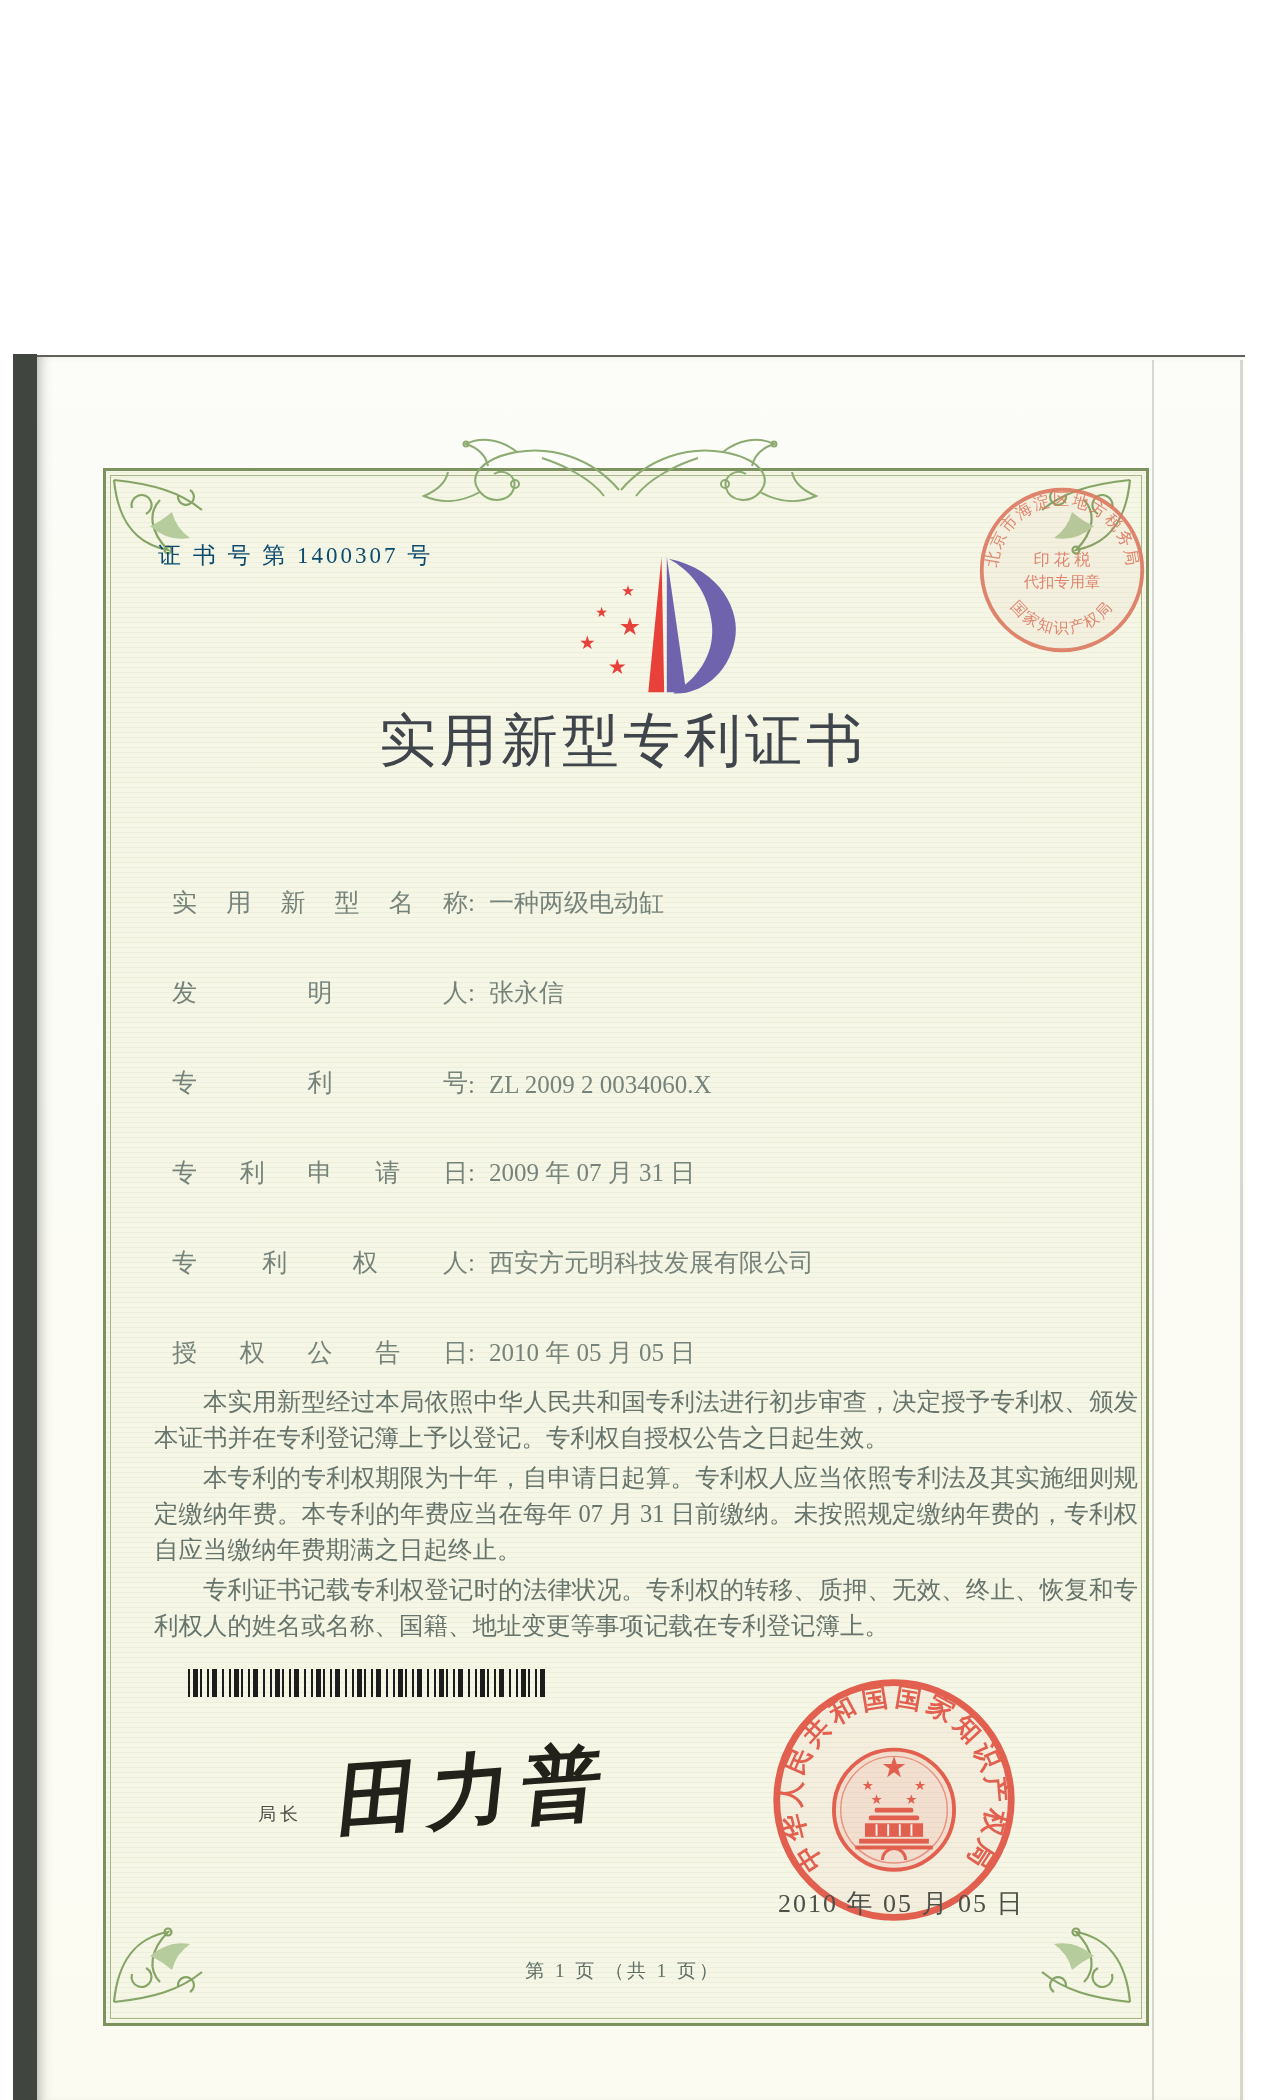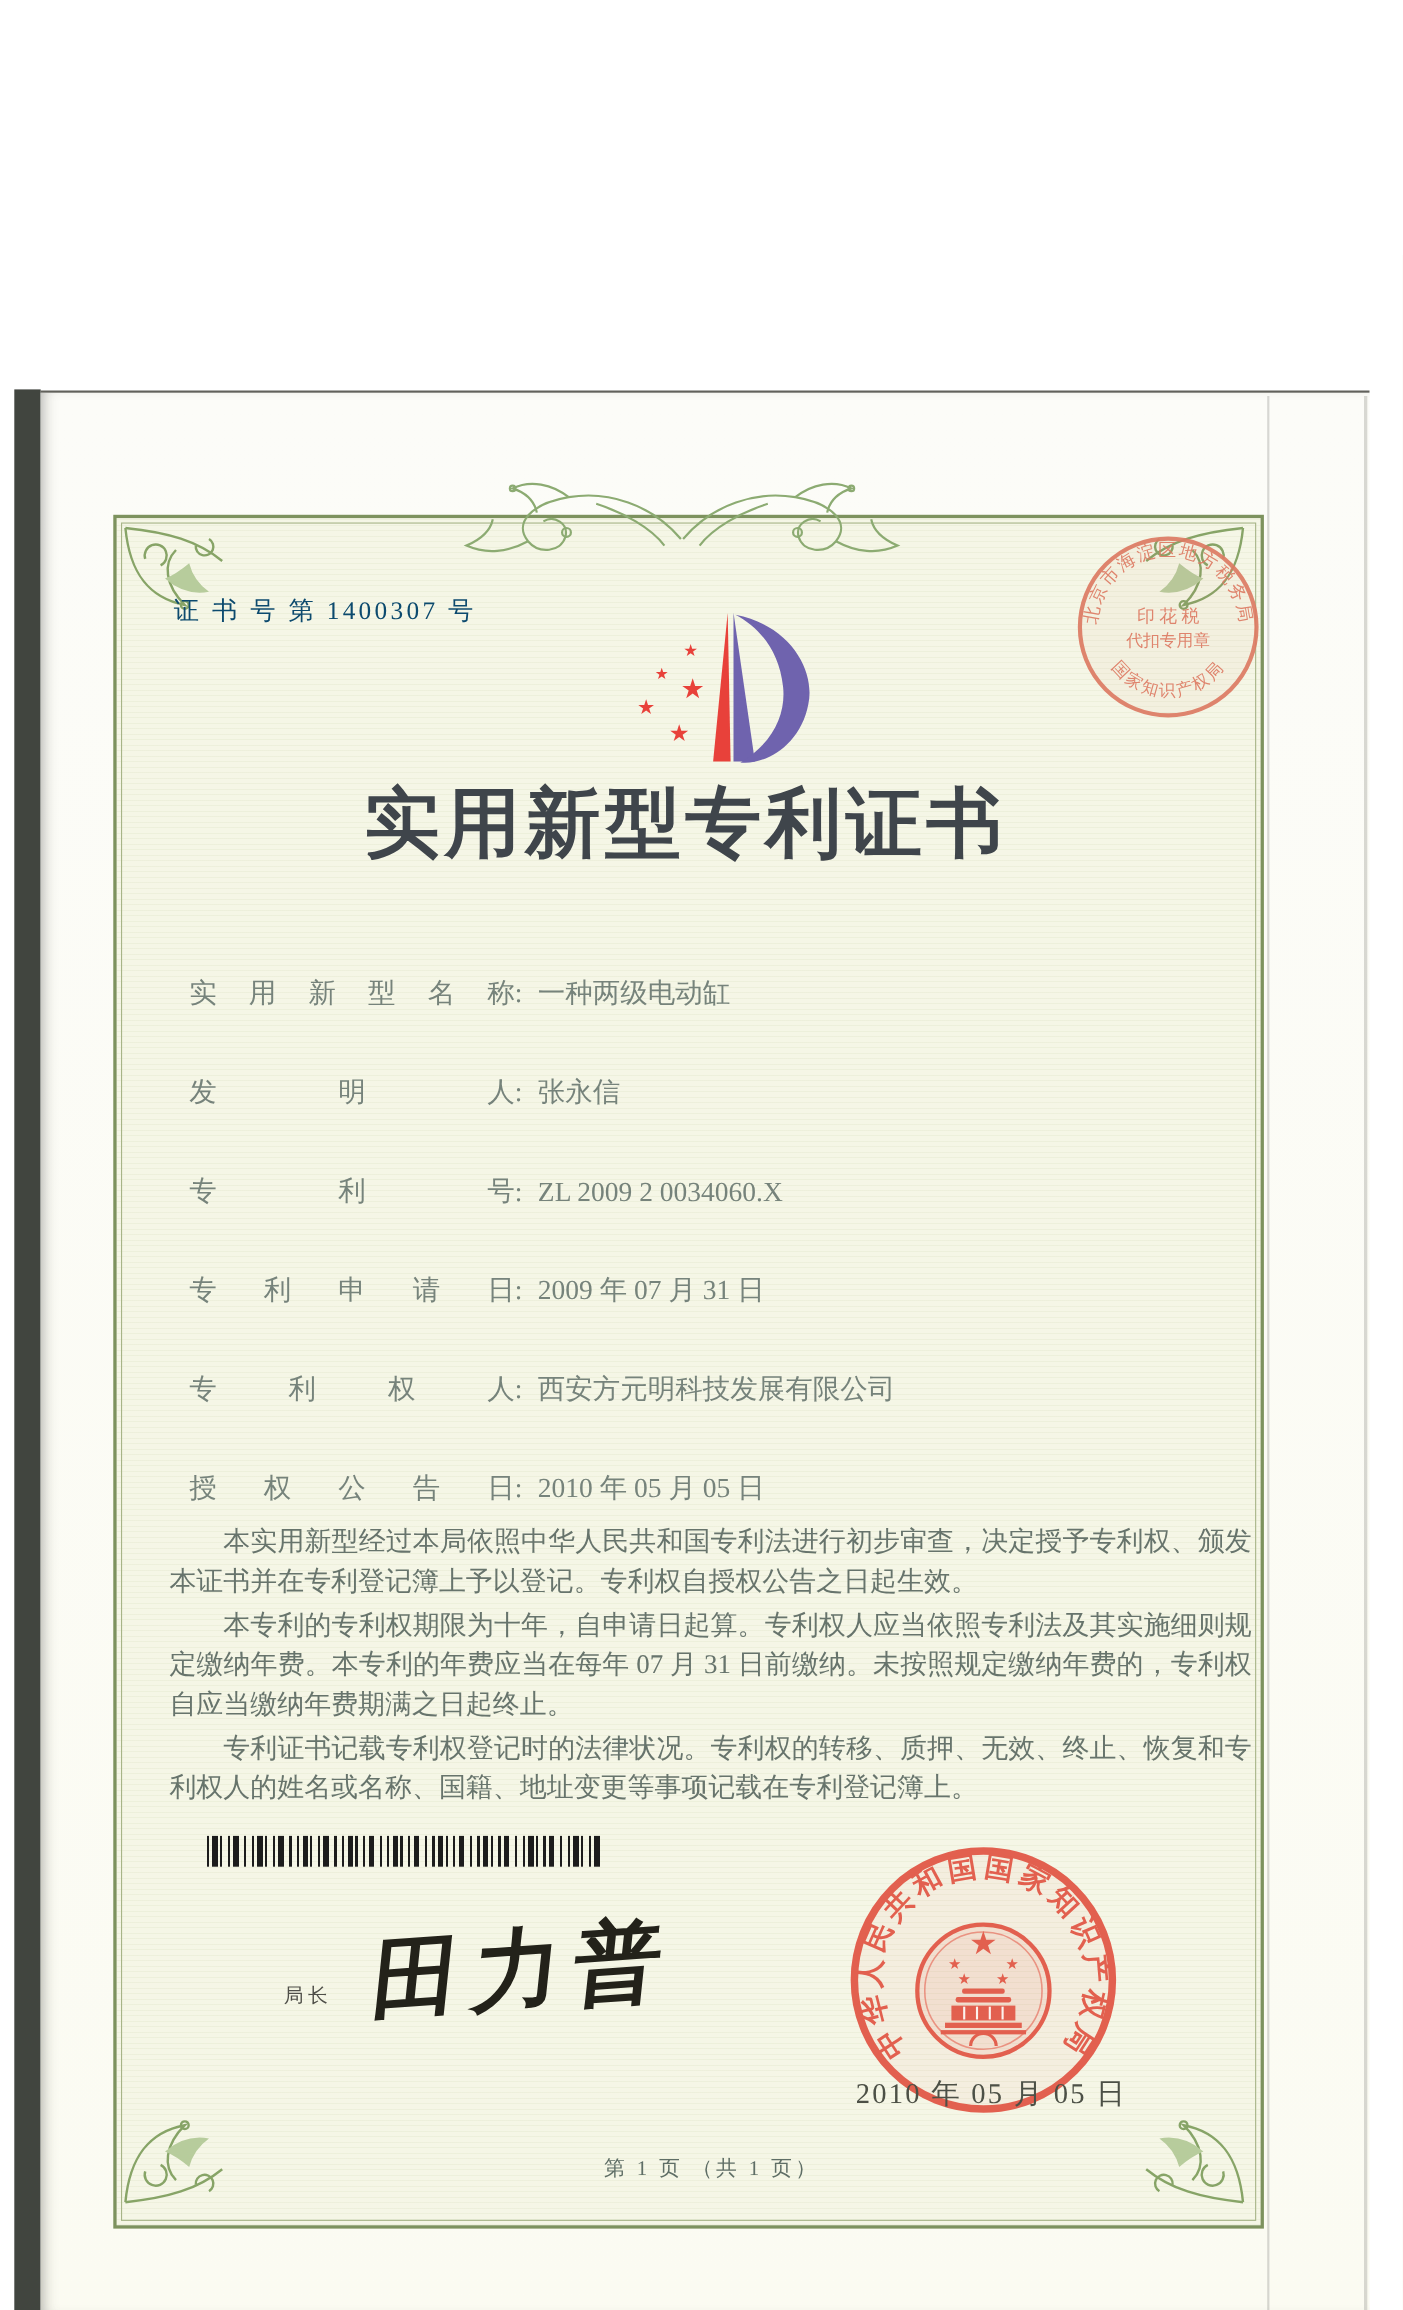--- a/index.html
+++ b/index.html
@@ -17,21 +17,21 @@
   .frame{position:absolute;left:103px;top:468px;width:1040px;height:1552px;
          border:3px solid #7d925e;
          background:
            repeating-linear-gradient(0deg,rgba(168,184,126,.10) 0 1px,transparent 1px 5px),
            #f5f6e6;}
   .frame-inner{position:absolute;left:4px;top:4px;right:4px;bottom:4px;border:1px solid #a7b487;}
   .orn{position:absolute;pointer-events:none;}
   
   .certno{position:absolute;left:158px;top:540px;font-size:23px;letter-spacing:3px;color:#0c4a6e;}
   .title{position:absolute;left:103px;top:703px;width:1040px;text-align:center;
-         font-size:69px;font-weight:700;letter-spacing:4px;color:#3f454b;}
+         font-size:57px;font-weight:400;letter-spacing:4px;color:#3f454b;}
   .fields{position:absolute;left:172px;top:886px;width:960px;}
   .field{position:absolute;left:0;font-size:25px;color:#76837b;white-space:nowrap;}
   .flabel{display:inline-flex;justify-content:space-between;width:296px;vertical-align:bottom;}
   .fsep{margin-right:14px;}
   .f0{top:0px;} .f1{top:90px;} .f2{top:180px;} .f3{top:270px;} .f4{top:360px;} .f5{top:450px;}
   .bodytext{position:absolute;left:150px;top:1380px;width:992px;font-size:24.5px;line-height:36px;
             color:#67746c;text-align:justify;}
   .bodytext p{margin:4px;text-indent:2em;}
   .barcode{position:absolute;left:188px;top:1669px;width:362px;height:28px;
     background:repeating-linear-gradient(90deg,
@@ -40,21 +40,21 @@
       #1c1c1c 12px 14px,transparent 14px 19px,
       #1c1c1c 19px 21px,transparent 21px 24px,
       #1c1c1c 24px 29px,transparent 29px 34px,
       #1c1c1c 34px 36px,transparent 36px 41px);}
   .sig-label{position:absolute;left:258px;top:1802px;font-size:18px;letter-spacing:4px;color:#4f4f49;}
   .sig-name{position:absolute;left:338px;top:1738px;font-size:80px;font-weight:bold;
             font-family:"DejaVu Sans","Liberation Sans",sans-serif;color:#23221a;
             letter-spacing:12px;transform:rotate(-4deg) skewX(-10deg);}
   .seal-date{position:absolute;left:778px;top:1886px;font-size:26px;letter-spacing:2px;color:#4c5046;z-index:3;}
   .footer{position:absolute;left:103px;top:1958px;width:1040px;text-align:center;
-          font-size:19px;letter-spacing:3px;color:#5f6e66;padding-left:24px;}
+          font-size:19px;letter-spacing:3px;color:#5f6e66;}
   .logo{position:absolute;left:552px;top:540px;}
   .stamp{position:absolute;left:976px;top:484px;opacity:.92;}
   .seal{position:absolute;left:768px;top:1674px;z-index:2;opacity:.95;}
   svg text{font-family:"Liberation Serif","DejaVu Serif",serif;}
 </style>
 </head>
 <body>
 
 <div class="stage">
 

